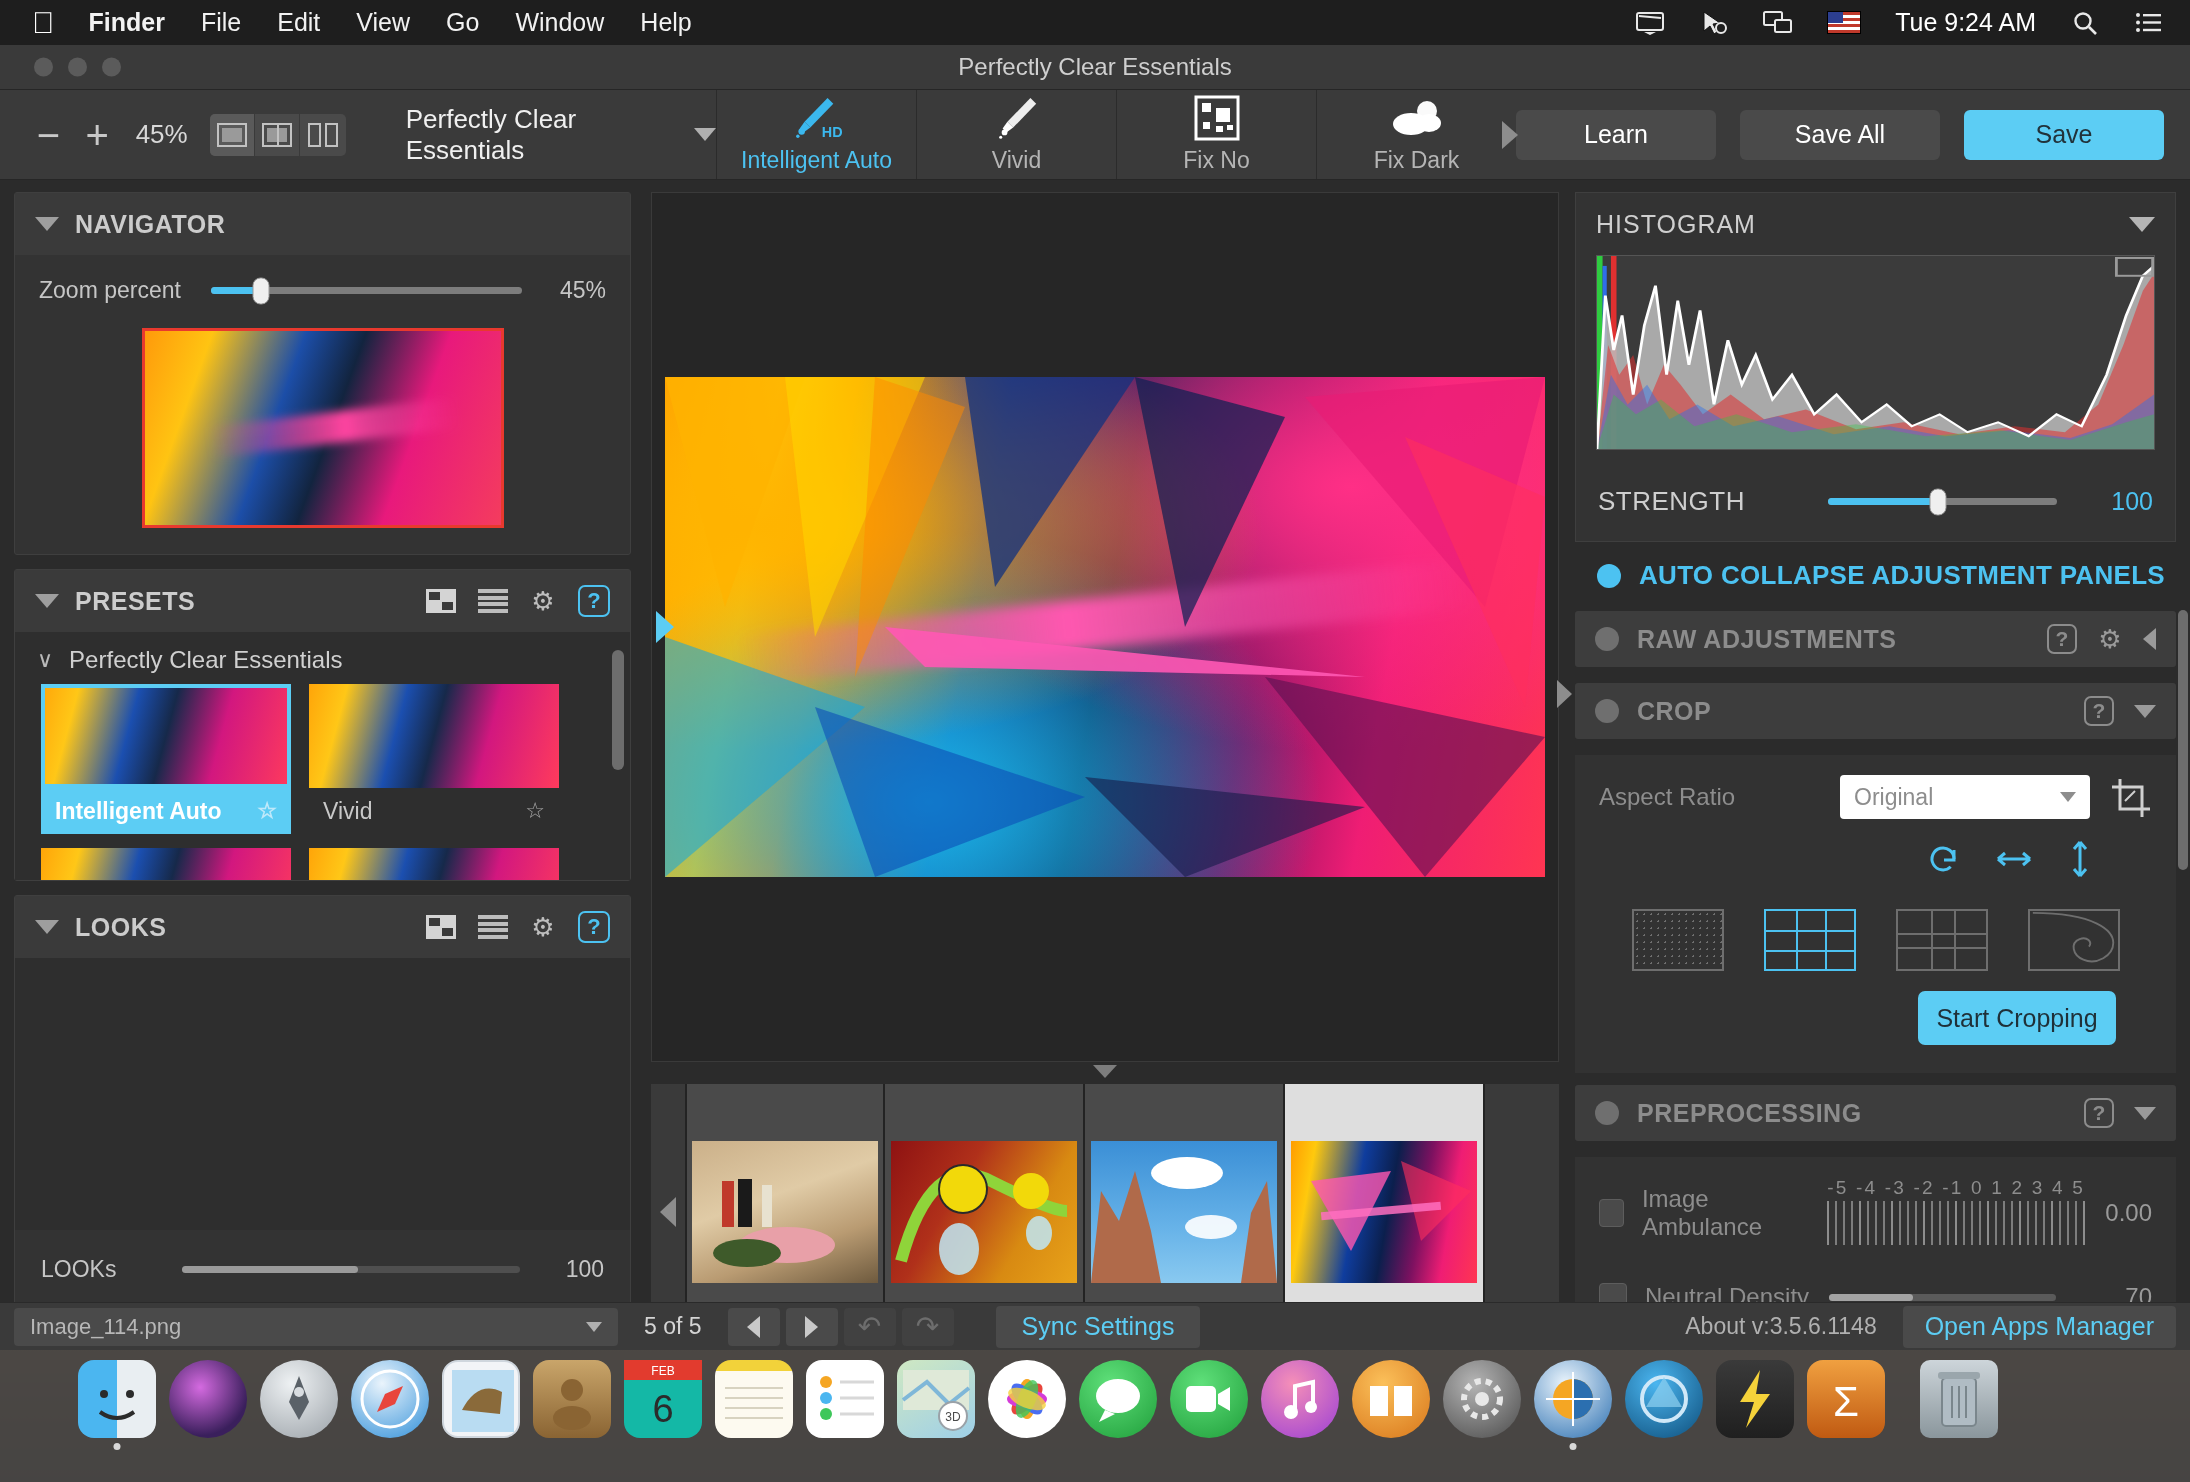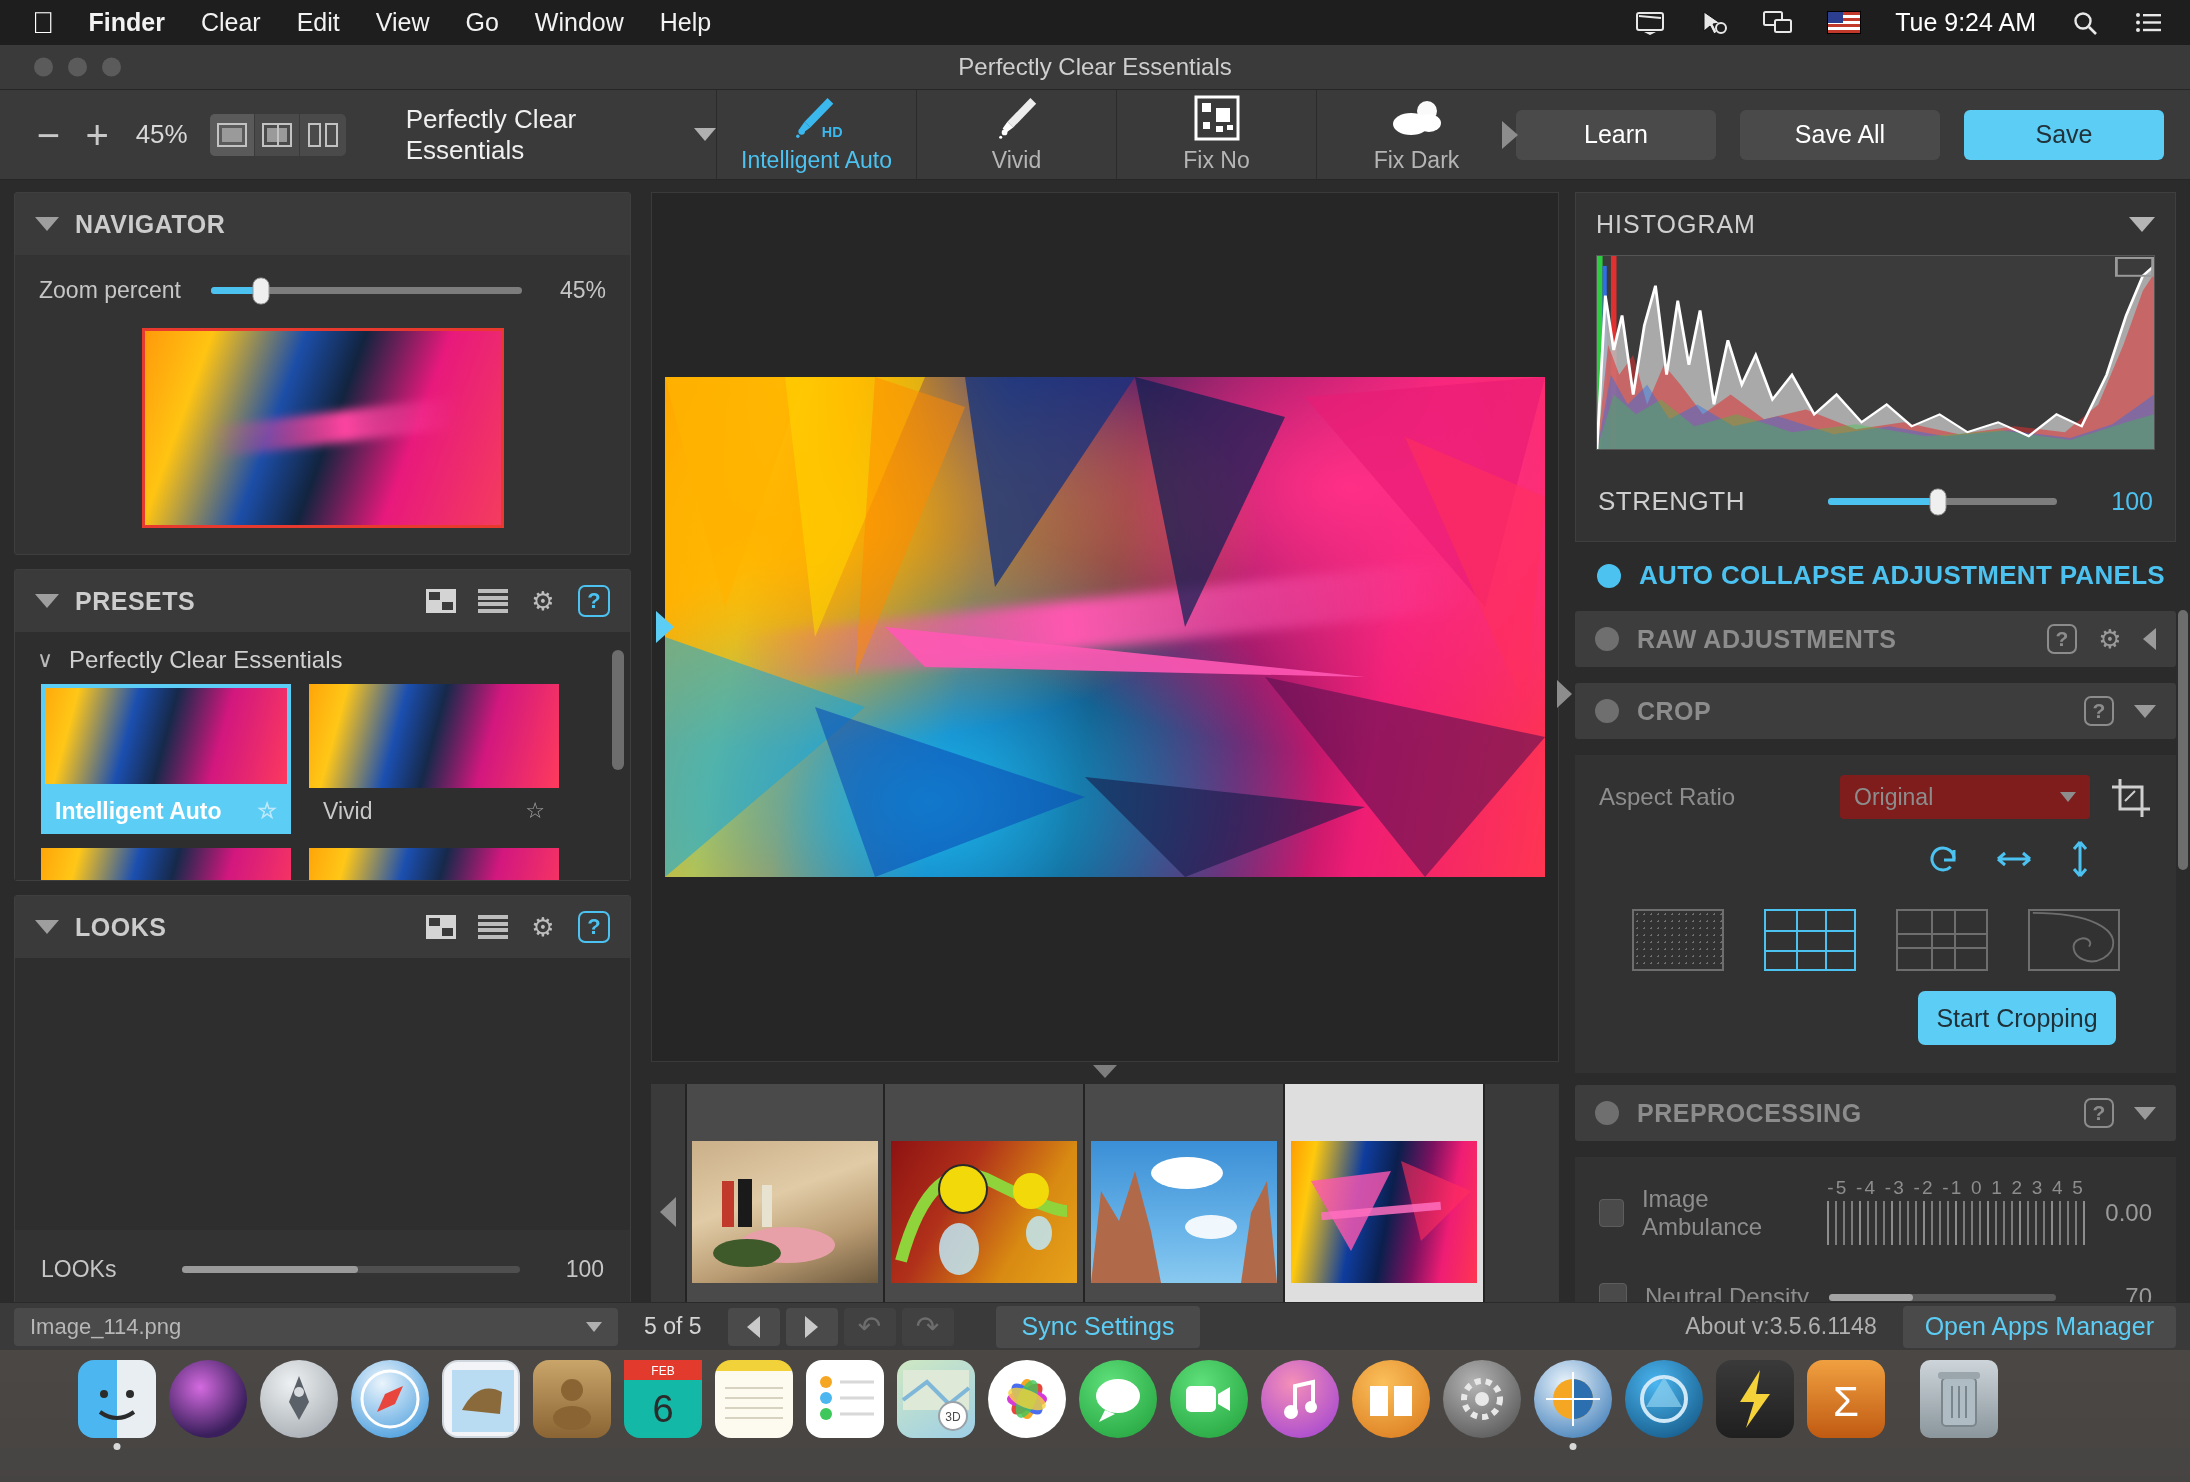--- a/index.html
+++ b/index.html
@@ -270,21 +270,21 @@
     width: 30px; height: 30px; border: 2px solid #8c8c8c; border-radius: 7px; color: #8c8c8c;
     font-size: 21px; display: flex; align-items: center; justify-content: center; font-weight: bold;
   }
   .tri-left-d { width:0;height:0;border-top:11px solid transparent;border-bottom:11px solid transparent;border-right:13px solid #9a9a9a;}
   .tri-down-d { width:0;height:0;border-left:11px solid transparent;border-right:11px solid transparent;border-top:13px solid #9a9a9a;}
 
   .adjbody { background: #323232; padding: 20px 24px 24px 24px; margin-bottom: 12px; }
   .ar-row { display: flex; align-items: center; }
   .ar-row .lbl { color: #8d8d8d; font-size: 24px; }
   .select {
-    margin-left: auto; width: 250px; height: 44px; background: #7f1d1d; border-radius: 4px;
+    margin-left: auto; width: 250px; height: 44px; background: #ffffff; border-radius: 4px;
     display: flex; align-items: center; padding: 0 14px; color: #8d8d8d; font-size: 23px;
   }
   .select .sarrow { margin-left: auto; width:0;height:0;border-left:8px solid transparent;border-right:8px solid transparent;border-top:10px solid #8d8d8d;}
   .cropicon { width: 42px; height: 40px; margin-left: 20px; position: relative; }
   .rotrow { display: flex; align-items: center; justify-content: flex-end; gap: 34px; padding: 20px 60px 6px 0; color: #4cc2f1; font-size: 32px; }
   .gridopts { display: flex; align-items: center; justify-content: center; gap: 40px; padding: 16px 0 6px 0; }
   .gopt { width: 92px; height: 62px; border: 2px solid #6e6e6e; position: relative; }
   .gopt.sel { border-color: #4cc2f1; }
   .gopt .v { position: absolute; top:0; bottom:0; width:2px; background:#6e6e6e; }
   .gopt .h { position: absolute; left:0; right:0; height:2px; background:#6e6e6e; }
@@ -349,21 +349,21 @@
   .trash { margin-left: 22px; }
 </style>
 </head>
 <body>
 
 <div id="root">
 
   <div class="menubar">
     <span class="apple"></span>
     <span class="mi bold">Finder</span>
-    <span class="mi">Clear</span>
+    <span class="mi">File</span>
     <span class="mi">Edit</span>
     <span class="mi">View</span>
     <span class="mi">Go</span>
     <span class="mi">Window</span>
     <span class="mi">Help</span>
     <span class="right">
       <span class="mb-icon">
         <svg viewBox="0 0 30 26" width="30" height="26">
             <rect x="2" y="3" width="26" height="17" rx="2" fill="none" stroke="#e8e8e8" stroke-width="2"></rect>
             <path d="M9 22h12l-6 3z" fill="#e8e8e8"></path>

